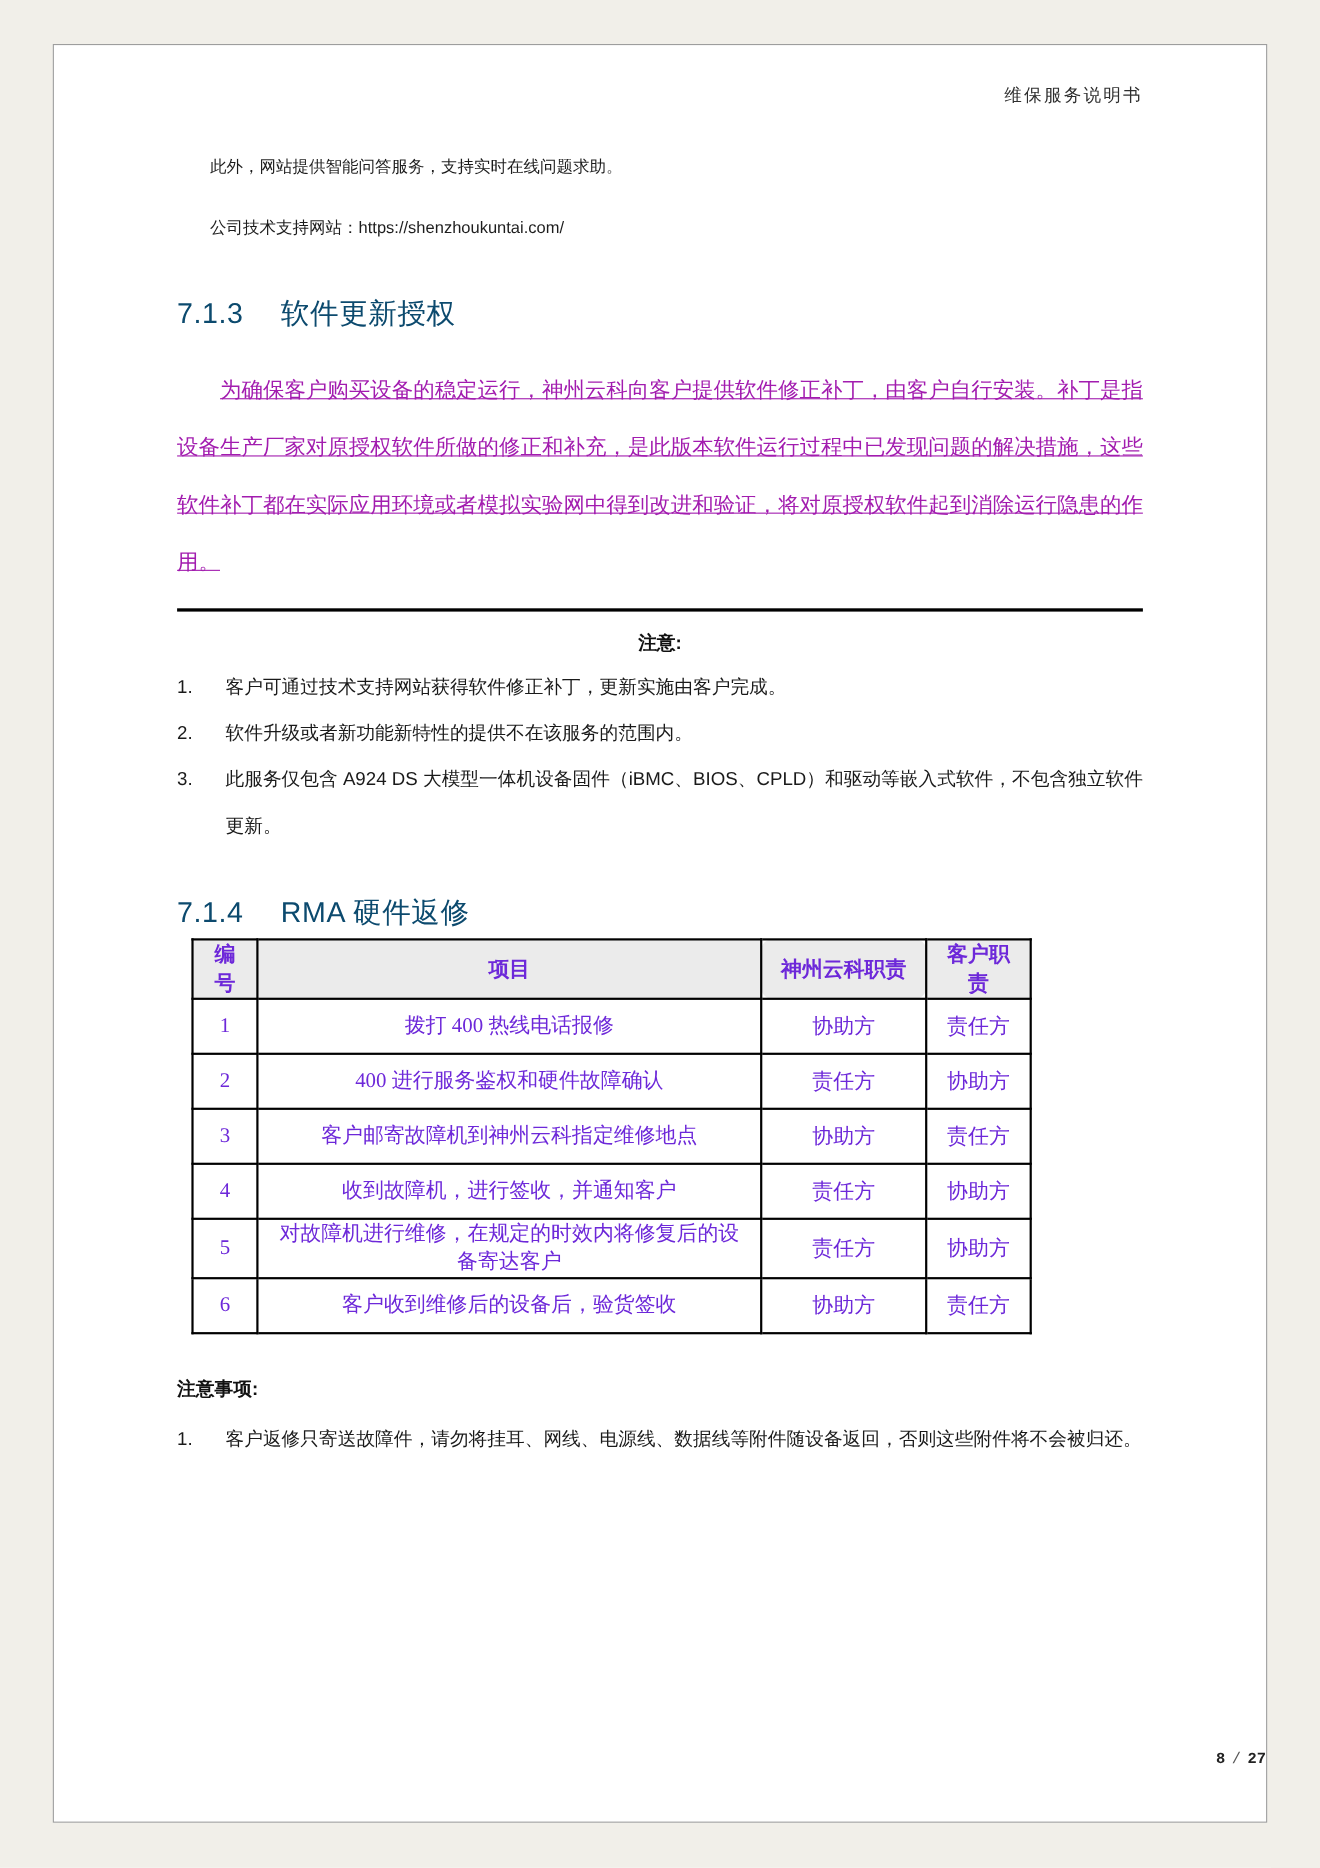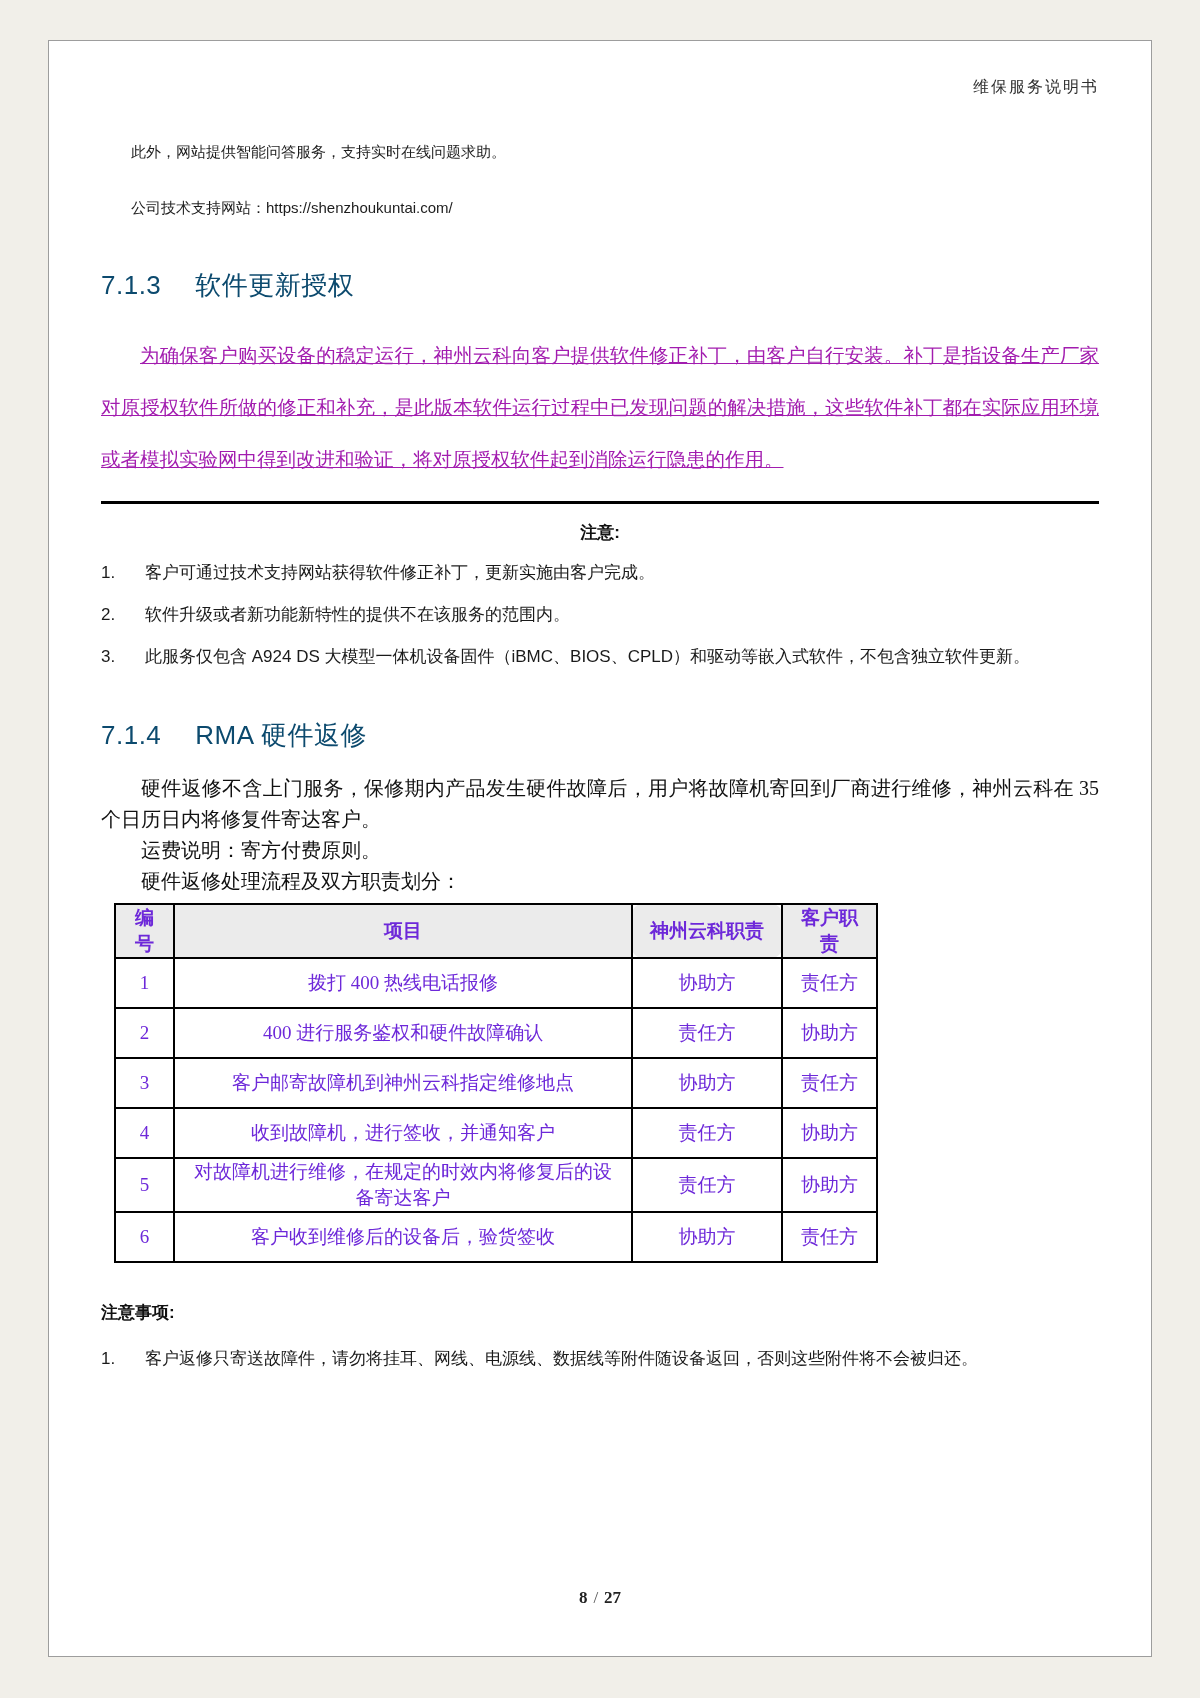--- a/index.html
+++ b/index.html
@@ -10,21 +10,21 @@
     color:#1d1d1d;
     -webkit-font-smoothing:antialiased;
   }
   .page {
     position:relative;
     width:1104px;
     height:1617px;
     margin:40px auto 41px;
     background:#ffffff;
     border:1px solid #9d9d9d;
-    padding:0 52px;
+    padding:0 112px;
   }
   .doc-header {
     padding-top:36px;
     text-align:right;
     font-family:"Liberation Serif", serif;
     font-size:16px;
     color:#2e2e2e;
     letter-spacing:2px;
   }
   .intro-p {
@@ -112,23 +112,23 @@
     margin-top:38px;
     font-size:17px;
     font-weight:700;
     color:#111;
   }
   .note2-list { margin-top:14px; }
   .doc-footer {
     position:absolute;
     left:0; right:0;
     bottom:48px;
-    text-align:center;
-    font-family:Liberation Serif, serif;
-    font-size:17px;
+    text-align:right;
+    font-family:Liberation Mono, monospace;
+    font-size:14px;
     color:#222;
   }
   .doc-footer .pnum { font-weight:700; }
   .doc-footer .psep { font-weight:400; color:#555; padding:0 6px; }
 </style>
 </head>
 <body>
 
 <div class="page">
 
@@ -159,25 +159,20 @@
     <div class="note-item">
       <span class="num">3.</span>
       <span class="txt">此服务仅包含 A924 DS 大模型一体机设备固件（iBMC、BIOS、CPLD）和驱动等嵌入式软件，不包含独立软件更新。</span>
     </div>
   </div>
 
   <h2 class="section-heading h-714">
     <span class="sec-num">7.1.4</span><span>RMA 硬件返修</span>
   </h2>
 
-  <div class="serif-block">
-    <p class="serif-p1">硬件返修不含上门服务，保修期内产品发生硬件故障后，用户将故障机寄回到厂商进行维修，神州云科在 35 个日历日内将修复件寄达客户。</p>
-    <p class="serif-p2">运费说明：寄方付费原则。</p>
-    <p class="serif-p3">硬件返修处理流程及双方职责划分：</p>
-  </div>
 
   <table class="rma">
     <thead>
       <tr>
         <th class="c-no">编号</th>
         <th class="c-item">项目</th>
         <th class="c-v">神州云科职责</th>
         <th class="c-c">客户职责</th>
       </tr>
     </thead>

